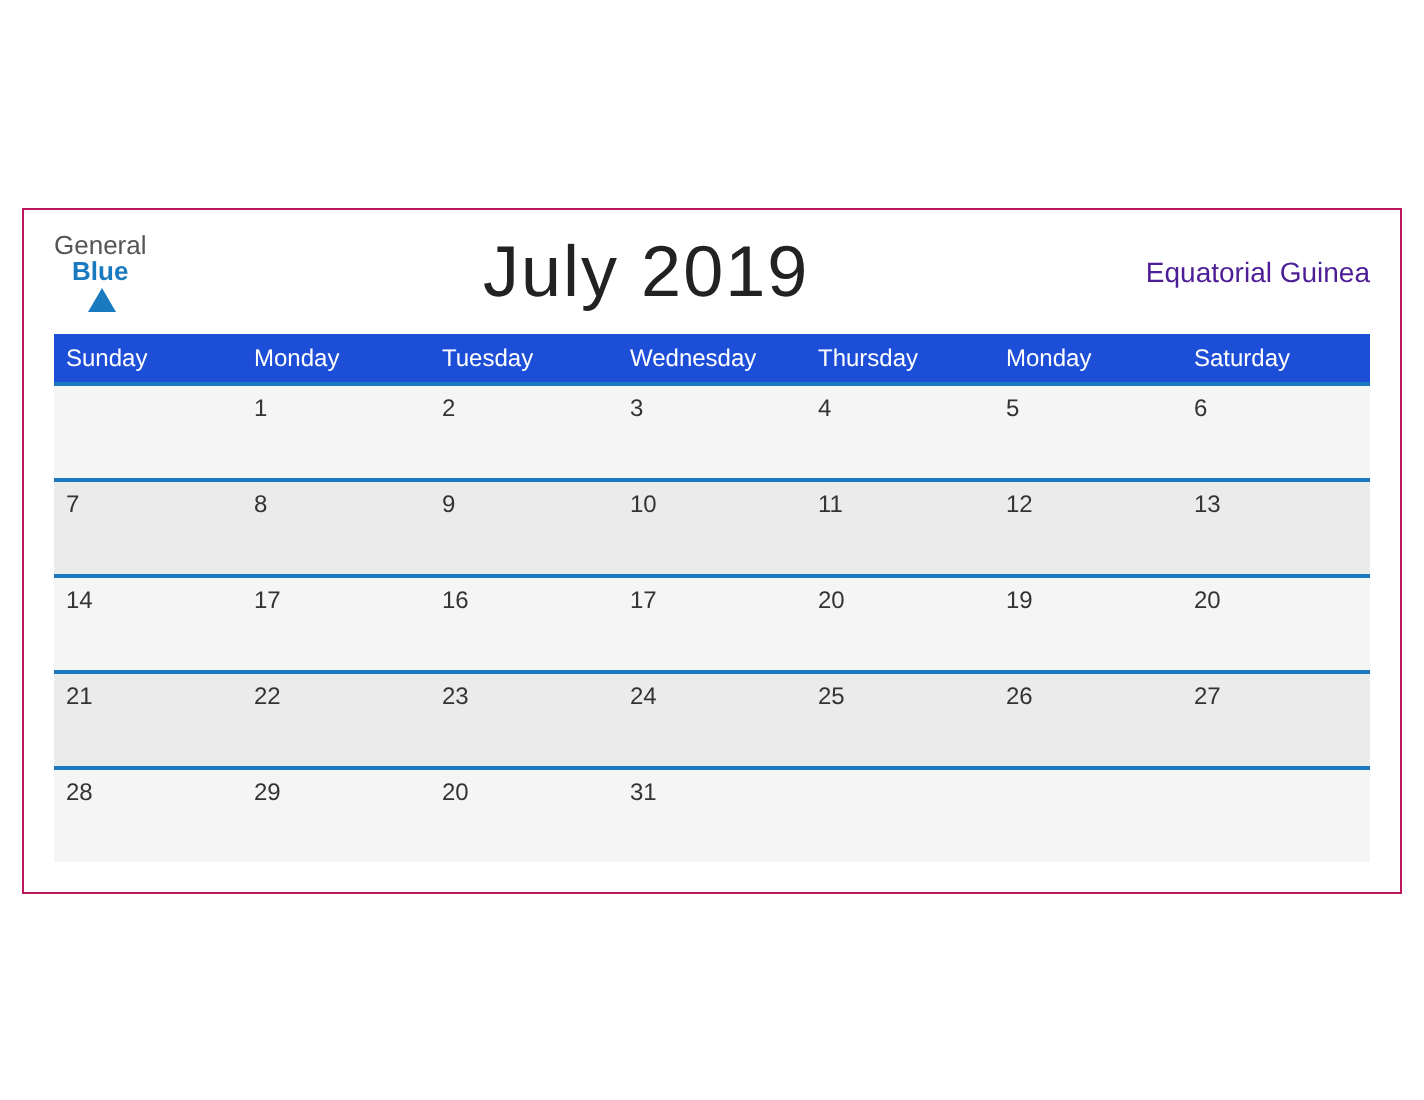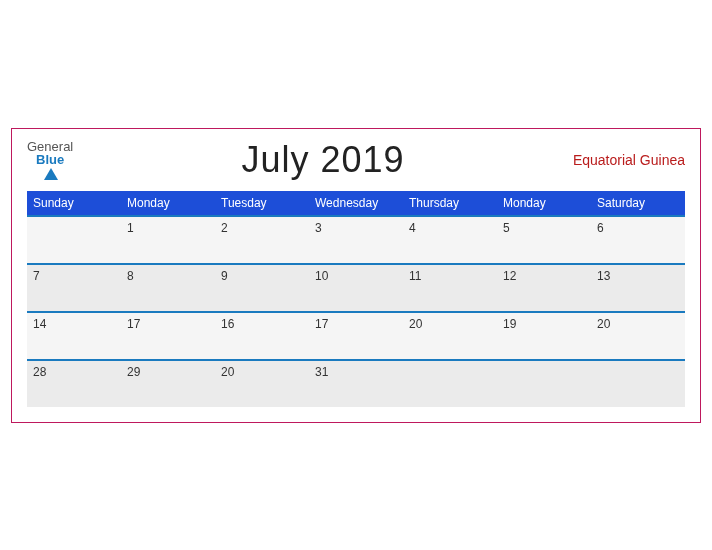--- a/index.html
+++ b/index.html
@@ -53,21 +53,21 @@
       margin-left: 2px;
     }
     .month-title {
       font-size: 36px;
       font-weight: normal;
       color: #222;
       letter-spacing: 1px;
     }
     .country {
       font-size: 14px;
-      color: #b91c1c;
+      color: #4c1d95;
     }
     .calendar-table {
       width: 100%;
       border-collapse: collapse;
     }
     .calendar-table thead tr {
       background-color: #1d4ed8;
     }
     .calendar-table thead th {
       color: #fff;
@@ -145,20 +145,29 @@
         <tr>
           <td>14</td>
           <td>17</td>
           <td>16</td>
           <td>17</td>
           <td>20</td>
           <td>19</td>
           <td>20</td>
         </tr>
         <tr>
+          <td>21</td>
+          <td>22</td>
+          <td>23</td>
+          <td>24</td>
+          <td>25</td>
+          <td>26</td>
+          <td>27</td>
+        </tr>
+        <tr>
           <td>28</td>
           <td>29</td>
           <td>20</td>
           <td>31</td>
           <td class="empty"></td>
           <td class="empty"></td>
           <td class="empty"></td>
         </tr>
       </tbody>
   </table>

